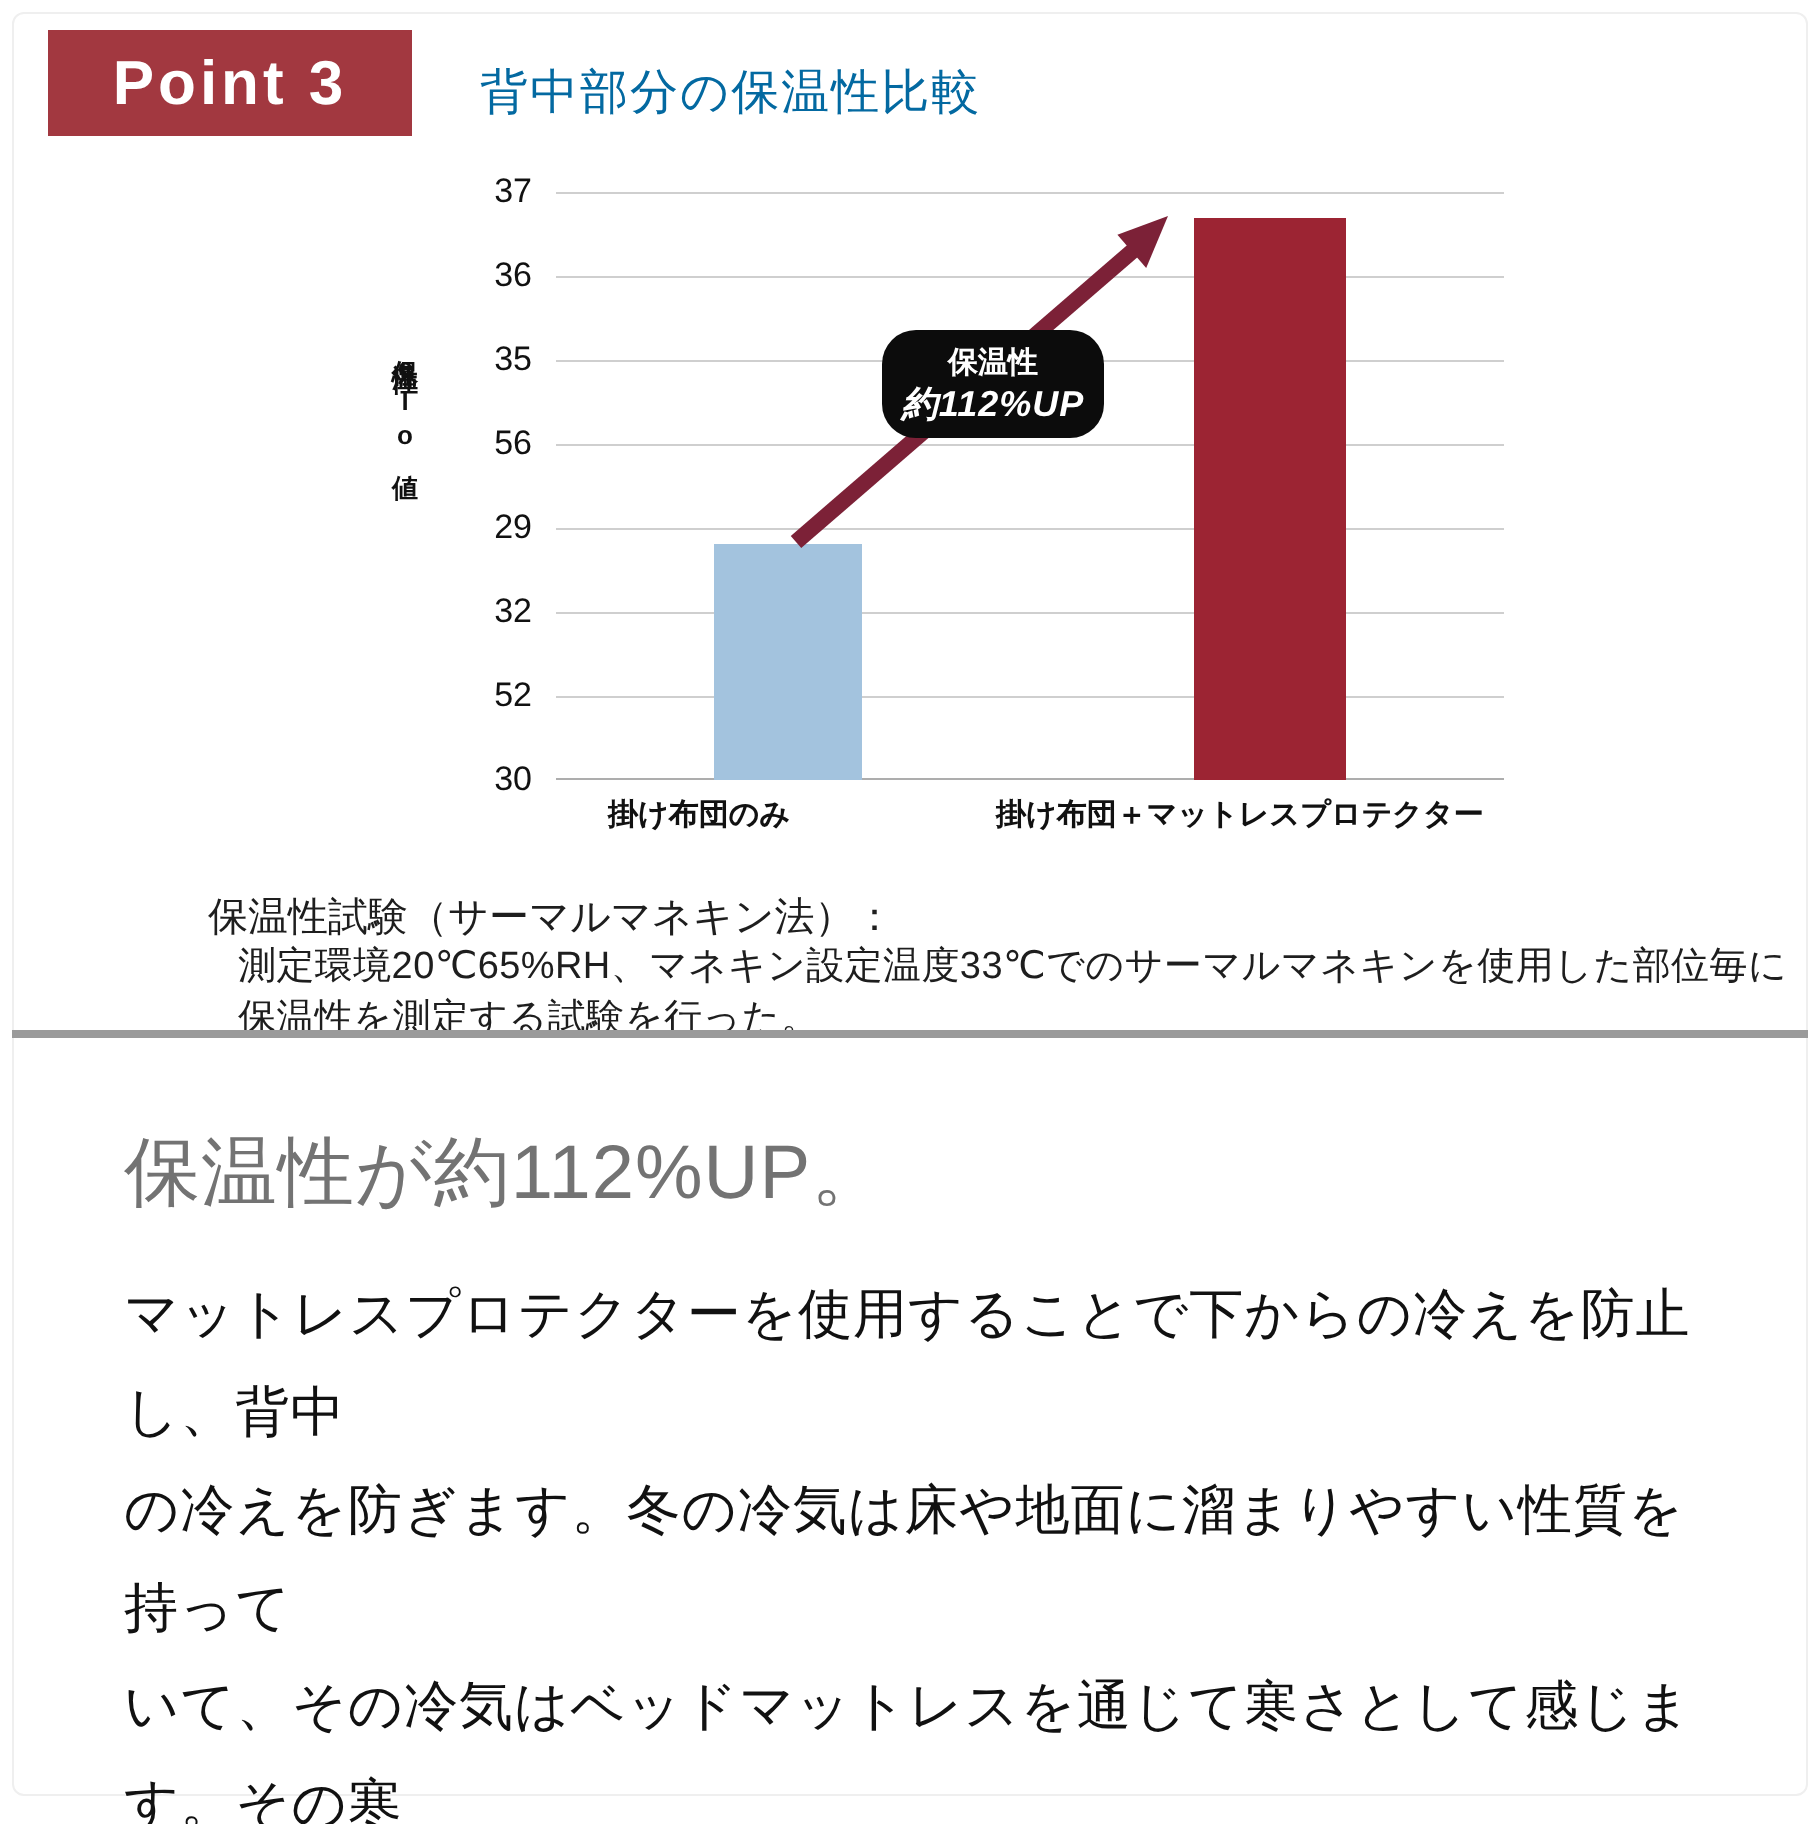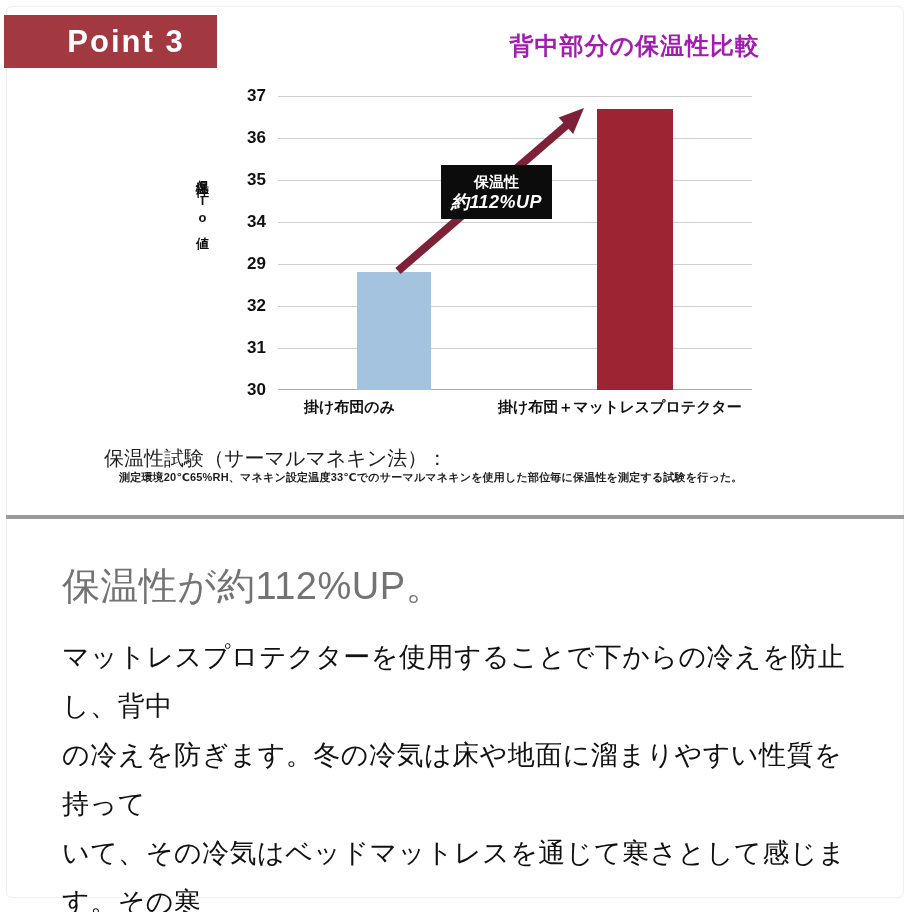--- a/index.html
+++ b/index.html
@@ -7,35 +7,35 @@
     width:910px;height:912px;position:relative;background:#ffffff;
     font-family:"Liberation Sans","DejaVu Sans",sans-serif;color:#141414;
     overflow:hidden;
   }
   .card-border{
     position:absolute;left:6px;top:6px;right:6px;bottom:14px;
     border:1px solid #efefef;border-radius:6px;pointer-events:none;
   }
   
   .point-badge{
-    position:absolute;left:4px;top:15px;width:182px;height:53px;
+    position:absolute;left:24px;top:15px;width:182px;height:53px;
     display:flex;align-items:center;justify-content:center;
-    color:#fff;font-size:31px;font-weight:700;letter-spacing:2px;padding-left:31px;
+    color:#fff;font-size:31px;font-weight:700;letter-spacing:2px;
   }
   
   .chart-title{
-    position:absolute;left:240px;top:30px;width:520px;text-align:right;
-    font-size:24px;font-weight:700;letter-spacing:1px;color:#a21caf;
+    position:absolute;left:240px;top:30px;width:520px;text-align:left;
+    font-size:24px;font-weight:400;letter-spacing:1px;color:#0369a1;
   }
   .plot{position:absolute;left:278px;top:96px;width:474px;height:294px;}
   .gridline{position:absolute;left:0;width:100%;height:1px;background:#cfcfcf;}
   .gridline.baseline{background:#adadad;}
   .ytick{
     position:absolute;left:218px;width:48px;text-align:right;
-    font-size:17px;font-weight:700;color:#111;line-height:22px;
+    font-size:17px;font-weight:400;color:#111;line-height:22px;
   }
   .y-axis-title{
     position:absolute;left:193px;top:170px;height:130px;
     writing-mode:vertical-rl;text-orientation:upright;
     font-size:13px;font-weight:600;color:#111;letter-spacing:2px;
   }
   .bar{position:absolute;bottom:0;}
   .bar-blue{left:79px;width:74px;}
   .bar-red{left:319px;width:76px;}
   .arrow-svg{position:absolute;left:0;top:0;width:474px;height:294px;overflow:visible;}
@@ -47,21 +47,21 @@
   .annotation-line1{font-size:15px;font-weight:700;line-height:19px;}
   .annotation-line2{font-size:18px;font-weight:700;line-height:22px;letter-spacing:.5px;font-style:italic;}
   .xtick{
     position:absolute;top:398px;font-size:15px;font-weight:600;color:#111;
     text-align:left;
   }
   .xtick-1{left:304px;width:180px;}
   .xtick-2{left:498px;width:280px;}
   
   .footnote-1{position:absolute;left:104px;top:445px;font-size:20px;font-weight:500;color:#1e1e1e;}
-  .footnote-2{position:absolute;left:119px;top:470px;font-size:11px;font-weight:700;color:#1e1e1e;letter-spacing:.2px;}
+  .footnote-2{position:absolute;left:119px;top:470px;font-size:19px;font-weight:400;color:#1e1e1e;letter-spacing:.2px;}
   
   .divider{position:absolute;left:6px;right:6px;top:515px;height:4px;}
   .section-heading{
     position:absolute;left:62px;top:561px;font-size:38px;font-weight:500;
     color:#737373;letter-spacing:.5px;
   }
   .section-body{
     position:absolute;left:62px;top:633px;width:800px;
     font-size:27px;line-height:49px;color:#111;letter-spacing:.5px;
     white-space:pre-line;
@@ -74,24 +74,24 @@
 
 <div class="point-badge" style="background: rgb(162, 56, 64);">Point 3</div>
 
 <div class="chart-title">背中部分の保温性比較</div>
 
 <div class="y-axis-title">保温性clo値</div>
 
 <div class="ytick" style="top:85px">37</div>
 <div class="ytick" style="top:127px">36</div>
 <div class="ytick" style="top:169px">35</div>
-<div class="ytick" style="top:211px">34</div>
+<div class="ytick" style="top:211px">56</div>
 <div class="ytick" style="top:253px">29</div>
 <div class="ytick" style="top:295px">32</div>
-<div class="ytick" style="top:337px">31</div>
+<div class="ytick" style="top:337px">52</div>
 <div class="ytick" style="top:379px">30</div>
 
 <div class="plot">
   <div class="gridline" style="top:0"></div>
   <div class="gridline" style="top:42px"></div>
   <div class="gridline" style="top:84px"></div>
   <div class="gridline" style="top:126px"></div>
   <div class="gridline" style="top:168px"></div>
   <div class="gridline" style="top:210px"></div>
   <div class="gridline" style="top:252px"></div>
@@ -99,21 +99,21 @@
 
   <div class="bar bar-blue" style="height: 118px; background: rgb(163, 195, 222);"></div>
   <div class="bar bar-red" style="height: 281px; background: rgb(156, 36, 51);"></div>
 
   <svg class="arrow-svg" viewBox="0 0 474 294">
     <line x1="120" y1="175" x2="290" y2="28" stroke-width="8" stroke="#7c2137"></line>
     <polygon points="306,12 295.1,38.0 280.7,21.4" fill="#7c2137"></polygon>
   </svg>
 </div>
 
-<div class="annotation-box" style="background: rgb(12, 12, 12);">
+<div class="annotation-box" style="background: rgb(12, 12, 12); border-radius: 17px;">
   <div class="annotation-line1">保温性</div>
   <div class="annotation-line2">約112%UP</div>
 </div>
 
 <div class="xtick xtick-1">掛け布団のみ</div>
 <div class="xtick xtick-2">掛け布団＋マットレスプロテクター</div>
 
 <div class="footnote-1">保温性試験（サーマルマネキン法）：</div>
 <div class="footnote-2">測定環境20℃65%RH、マネキン設定温度33℃でのサーマルマネキンを使用した部位毎に保温性を測定する試験を行った。</div>
 

